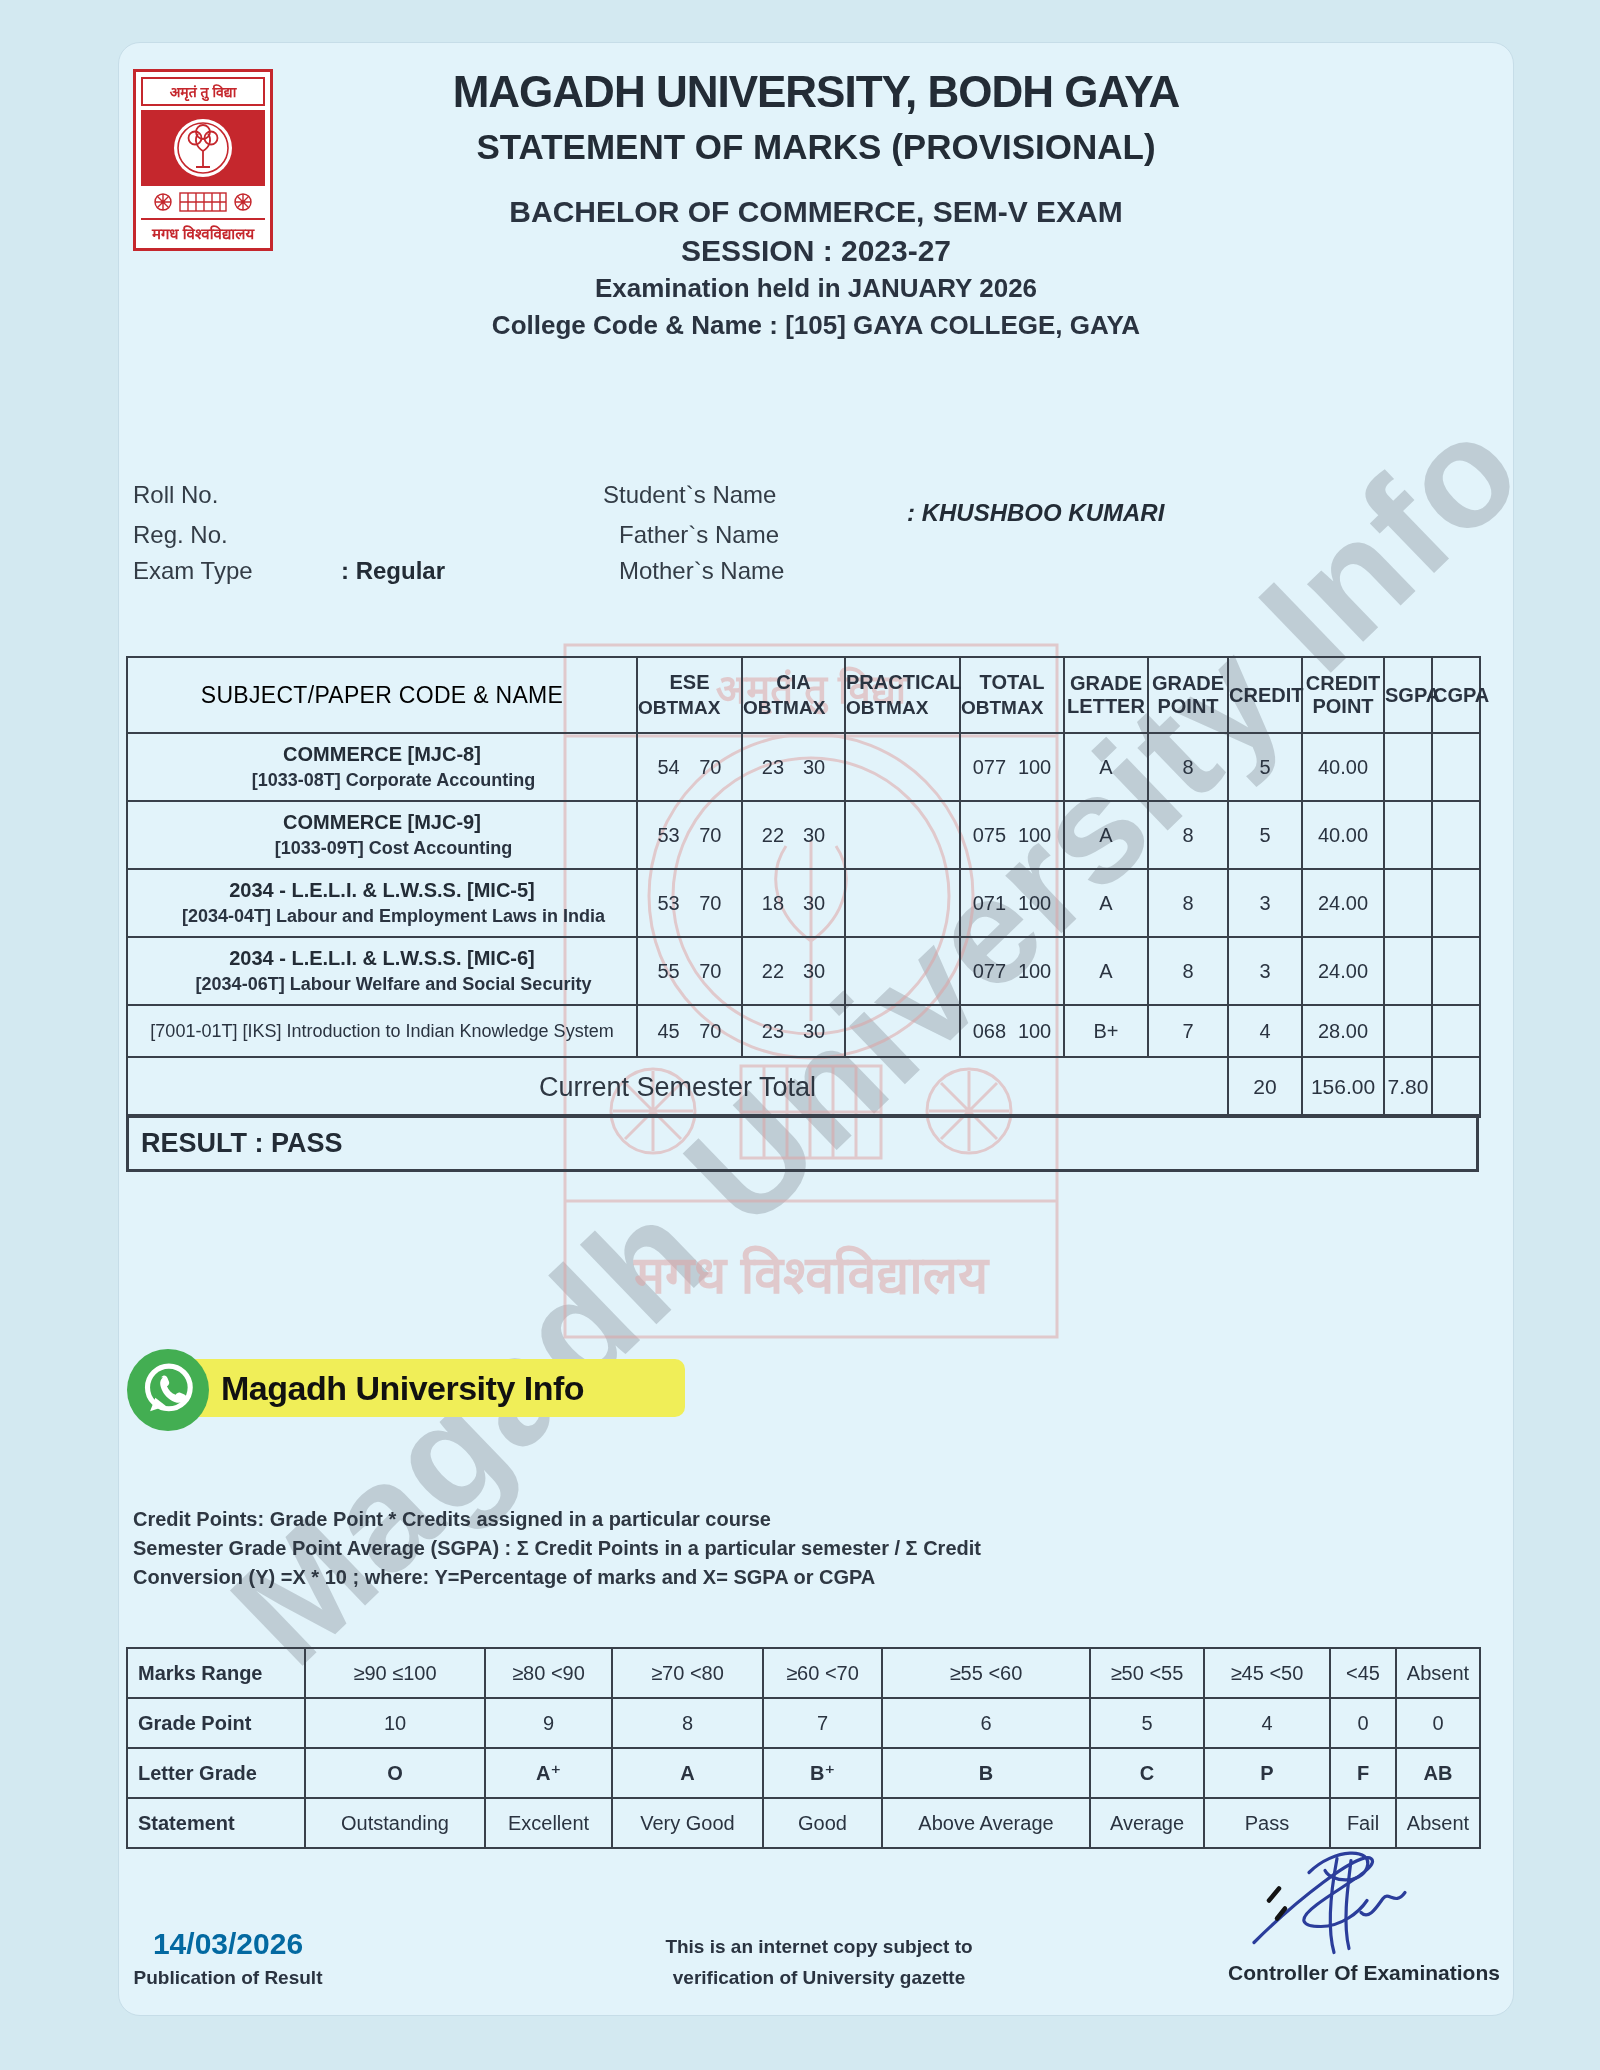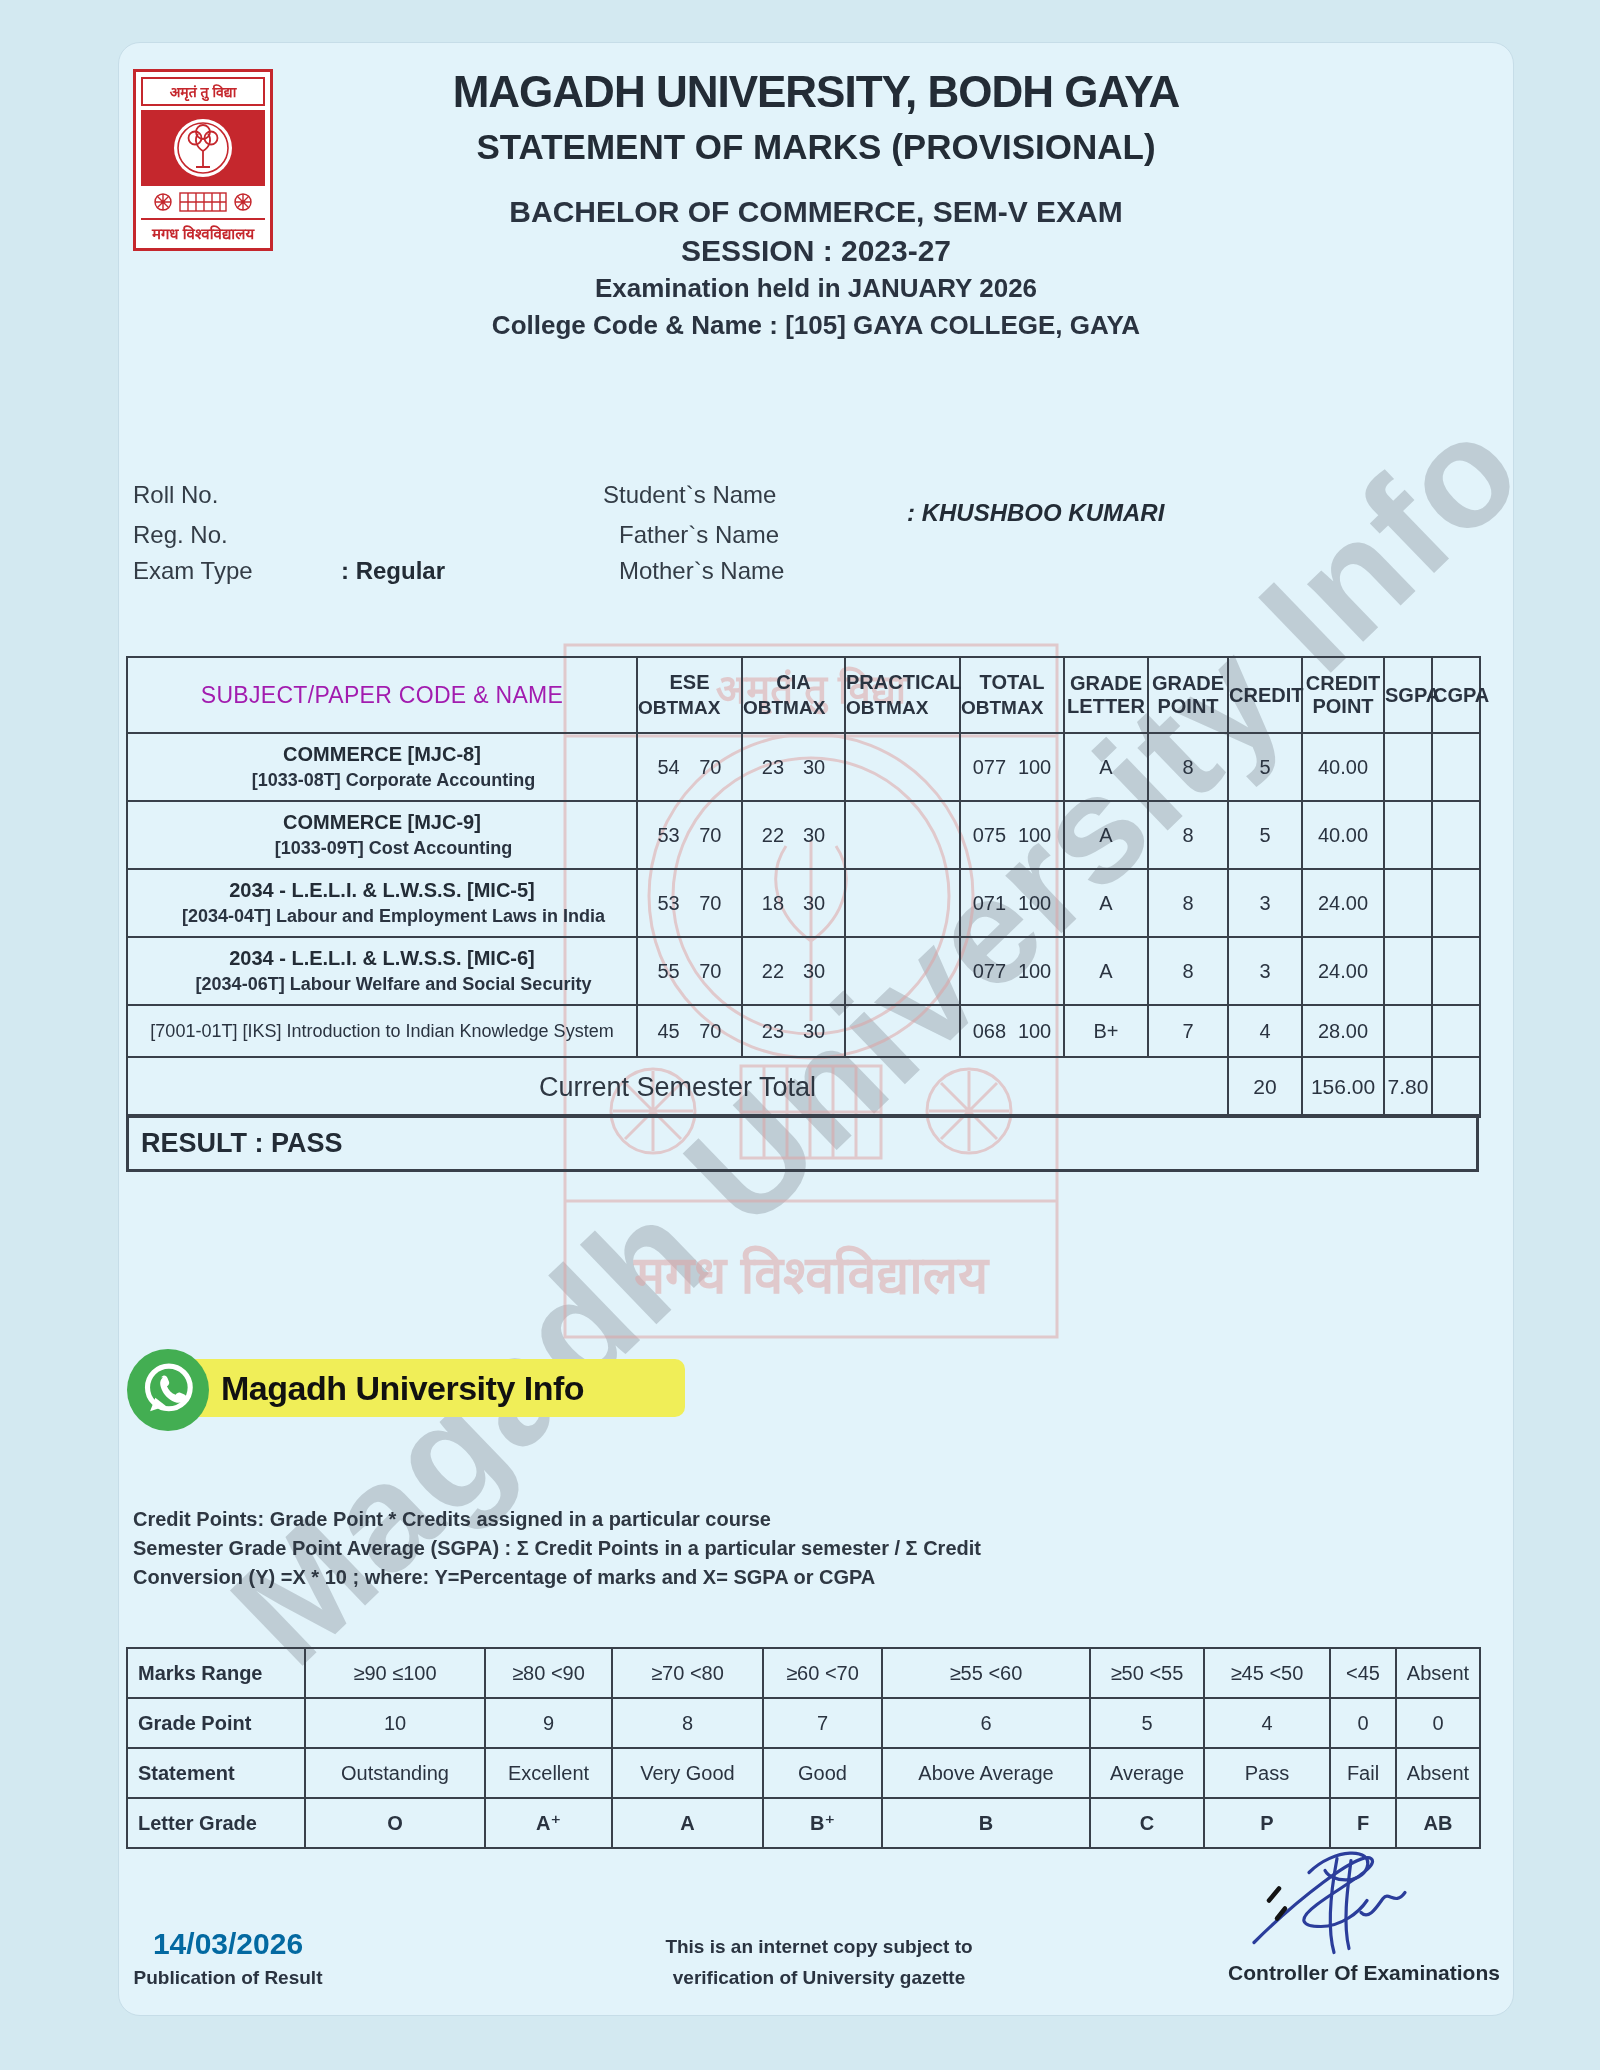--- a/index.html
+++ b/index.html
@@ -27,21 +27,21 @@
   .si{font-size:24px;z-index:2;color:#333c46;font-weight:500;}
   .bold{font-weight:bold;color:#232c36;}
   
   table{border-collapse:collapse;table-layout:fixed;z-index:2;position:absolute;background:transparent;}
   .marks{left:7px;top:613px;width:1353px;}
   .marks td,.marks th{border:2px solid #39404a;padding:0;text-align:center;vertical-align:middle;font-weight:normal;}
   .marks .hrow td{height:74px;}
   .marks .r td{height:66px;}
   .marks .r5 td{height:50px;}
   .marks .rt td{height:58px;}
-  .subjhead{font-size:23px;font-weight:600;letter-spacing:.3px;color:#a21caf;border-radius:19px;}
+  .subjhead{font-size:23px;font-weight:600;letter-spacing:.3px;color:#000000;border-radius:19px;}
   .th2 .t{font-size:20px;font-weight:600;}
   .th2 .sub{display:flex;justify-content:flex-start;font-size:19px;font-weight:600;margin-top:3px;}
   .mark{display:flex;justify-content:space-evenly;font-size:20px;}
   .sname1{font-size:20px;font-weight:bold;color:#232c36;}
   .sname2{font-size:18px;font-weight:600;margin-top:4px;padding-left:23px;}
   .sleft{text-align:left;padding-left:10px;font-size:18px;font-weight:600;}
   .num{font-size:20px;}
   .totlabel{font-size:27px;font-weight:500;padding-left:130px;color:#2e3742;}
   .totval{font-size:21px;font-weight:bold;}
   
@@ -448,42 +448,42 @@
             <td>9</td>
             <td>8</td>
             <td>7</td>
             <td>6</td>
             <td>5</td>
             <td>4</td>
             <td>0</td>
             <td>0</td>
     </tr>
     <tr>
+      <th>Letter Grade</th>
+      <td class="lg">O</td>
+            <td class="lg">A⁺</td>
+            <td class="lg">A</td>
+            <td class="lg">B⁺</td>
+            <td class="lg">B</td>
+            <td class="lg">C</td>
+            <td class="lg">P</td>
+            <td class="lg">F</td>
+            <td class="lg">AB</td>
+    </tr>
+    <tr>
       <th>Statement</th>
       <td>Outstanding</td>
             <td>Excellent</td>
             <td>Very Good</td>
             <td>Good</td>
             <td>Above Average</td>
             <td>Average</td>
             <td>Pass</td>
             <td>Fail</td>
             <td>Absent</td>
-    </tr>
-    <tr>
-      <th>Letter Grade</th>
-      <td class="lg">O</td>
-            <td class="lg">A⁺</td>
-            <td class="lg">A</td>
-            <td class="lg">B⁺</td>
-            <td class="lg">B</td>
-            <td class="lg">C</td>
-            <td class="lg">P</td>
-            <td class="lg">F</td>
-            <td class="lg">AB</td>
     </tr>
   </tbody>
       </table>
 
   <div class="abs fdate">14/03/2026</div>
   <div class="abs fdatelbl">Publication of Result</div>
   <div class="abs fnote">
     <div>This is an internet copy subject to</div>
     <div>verification of University gazette</div>
   </div>

